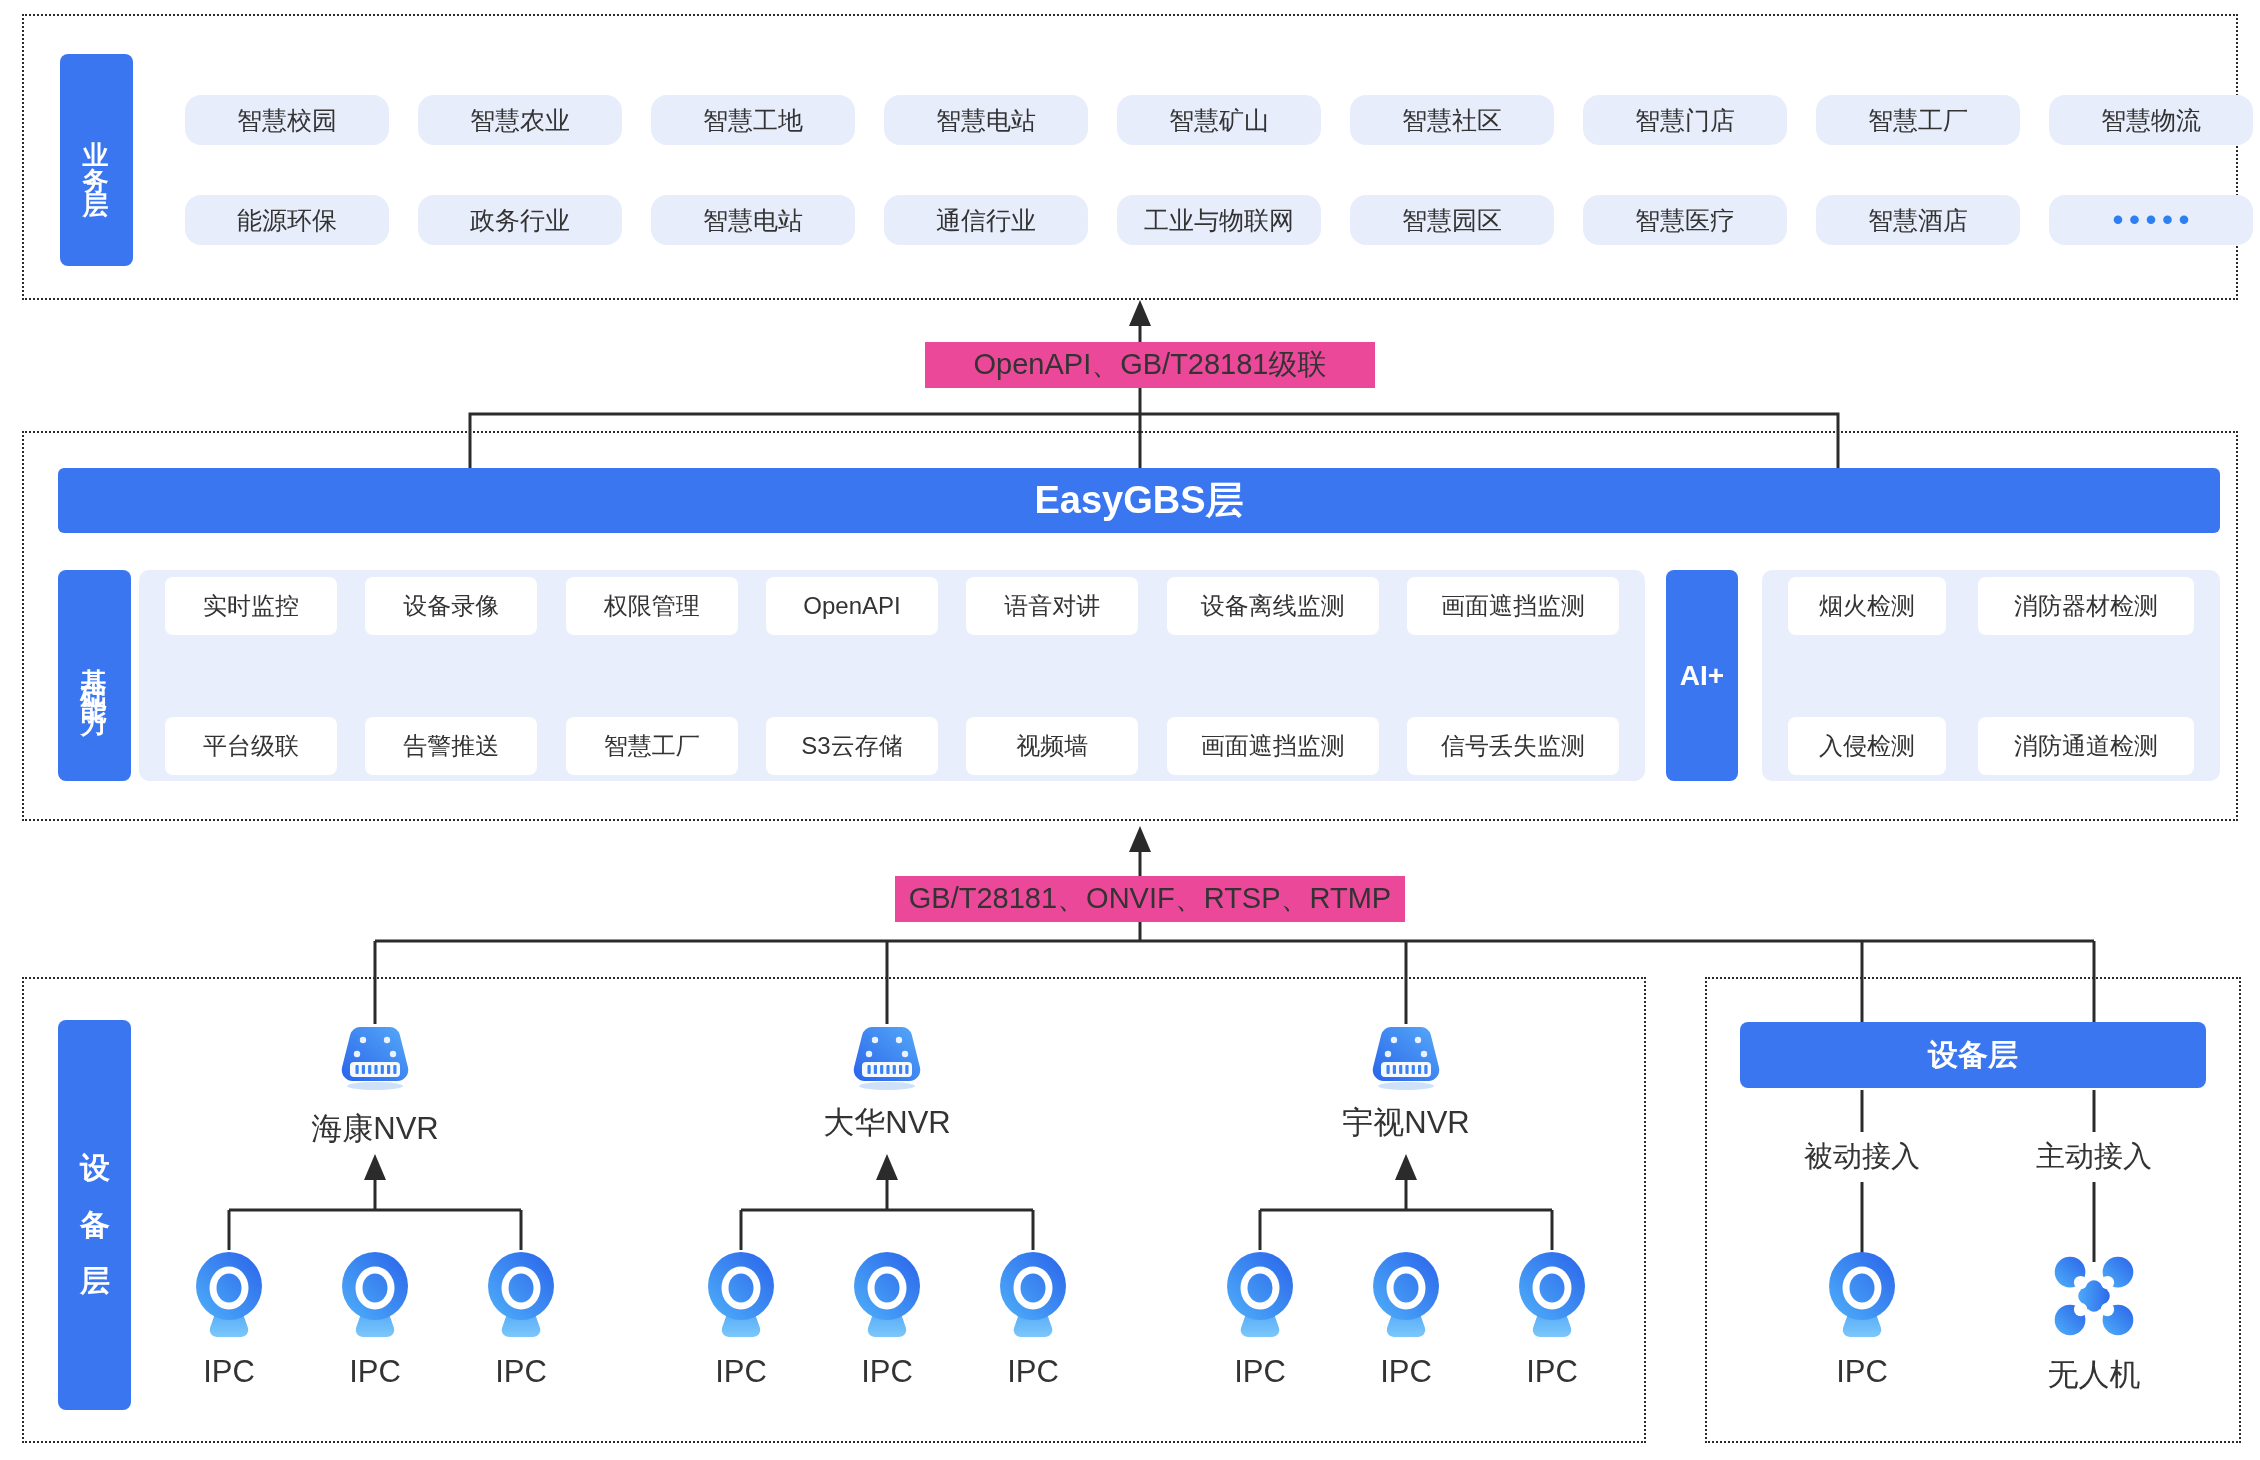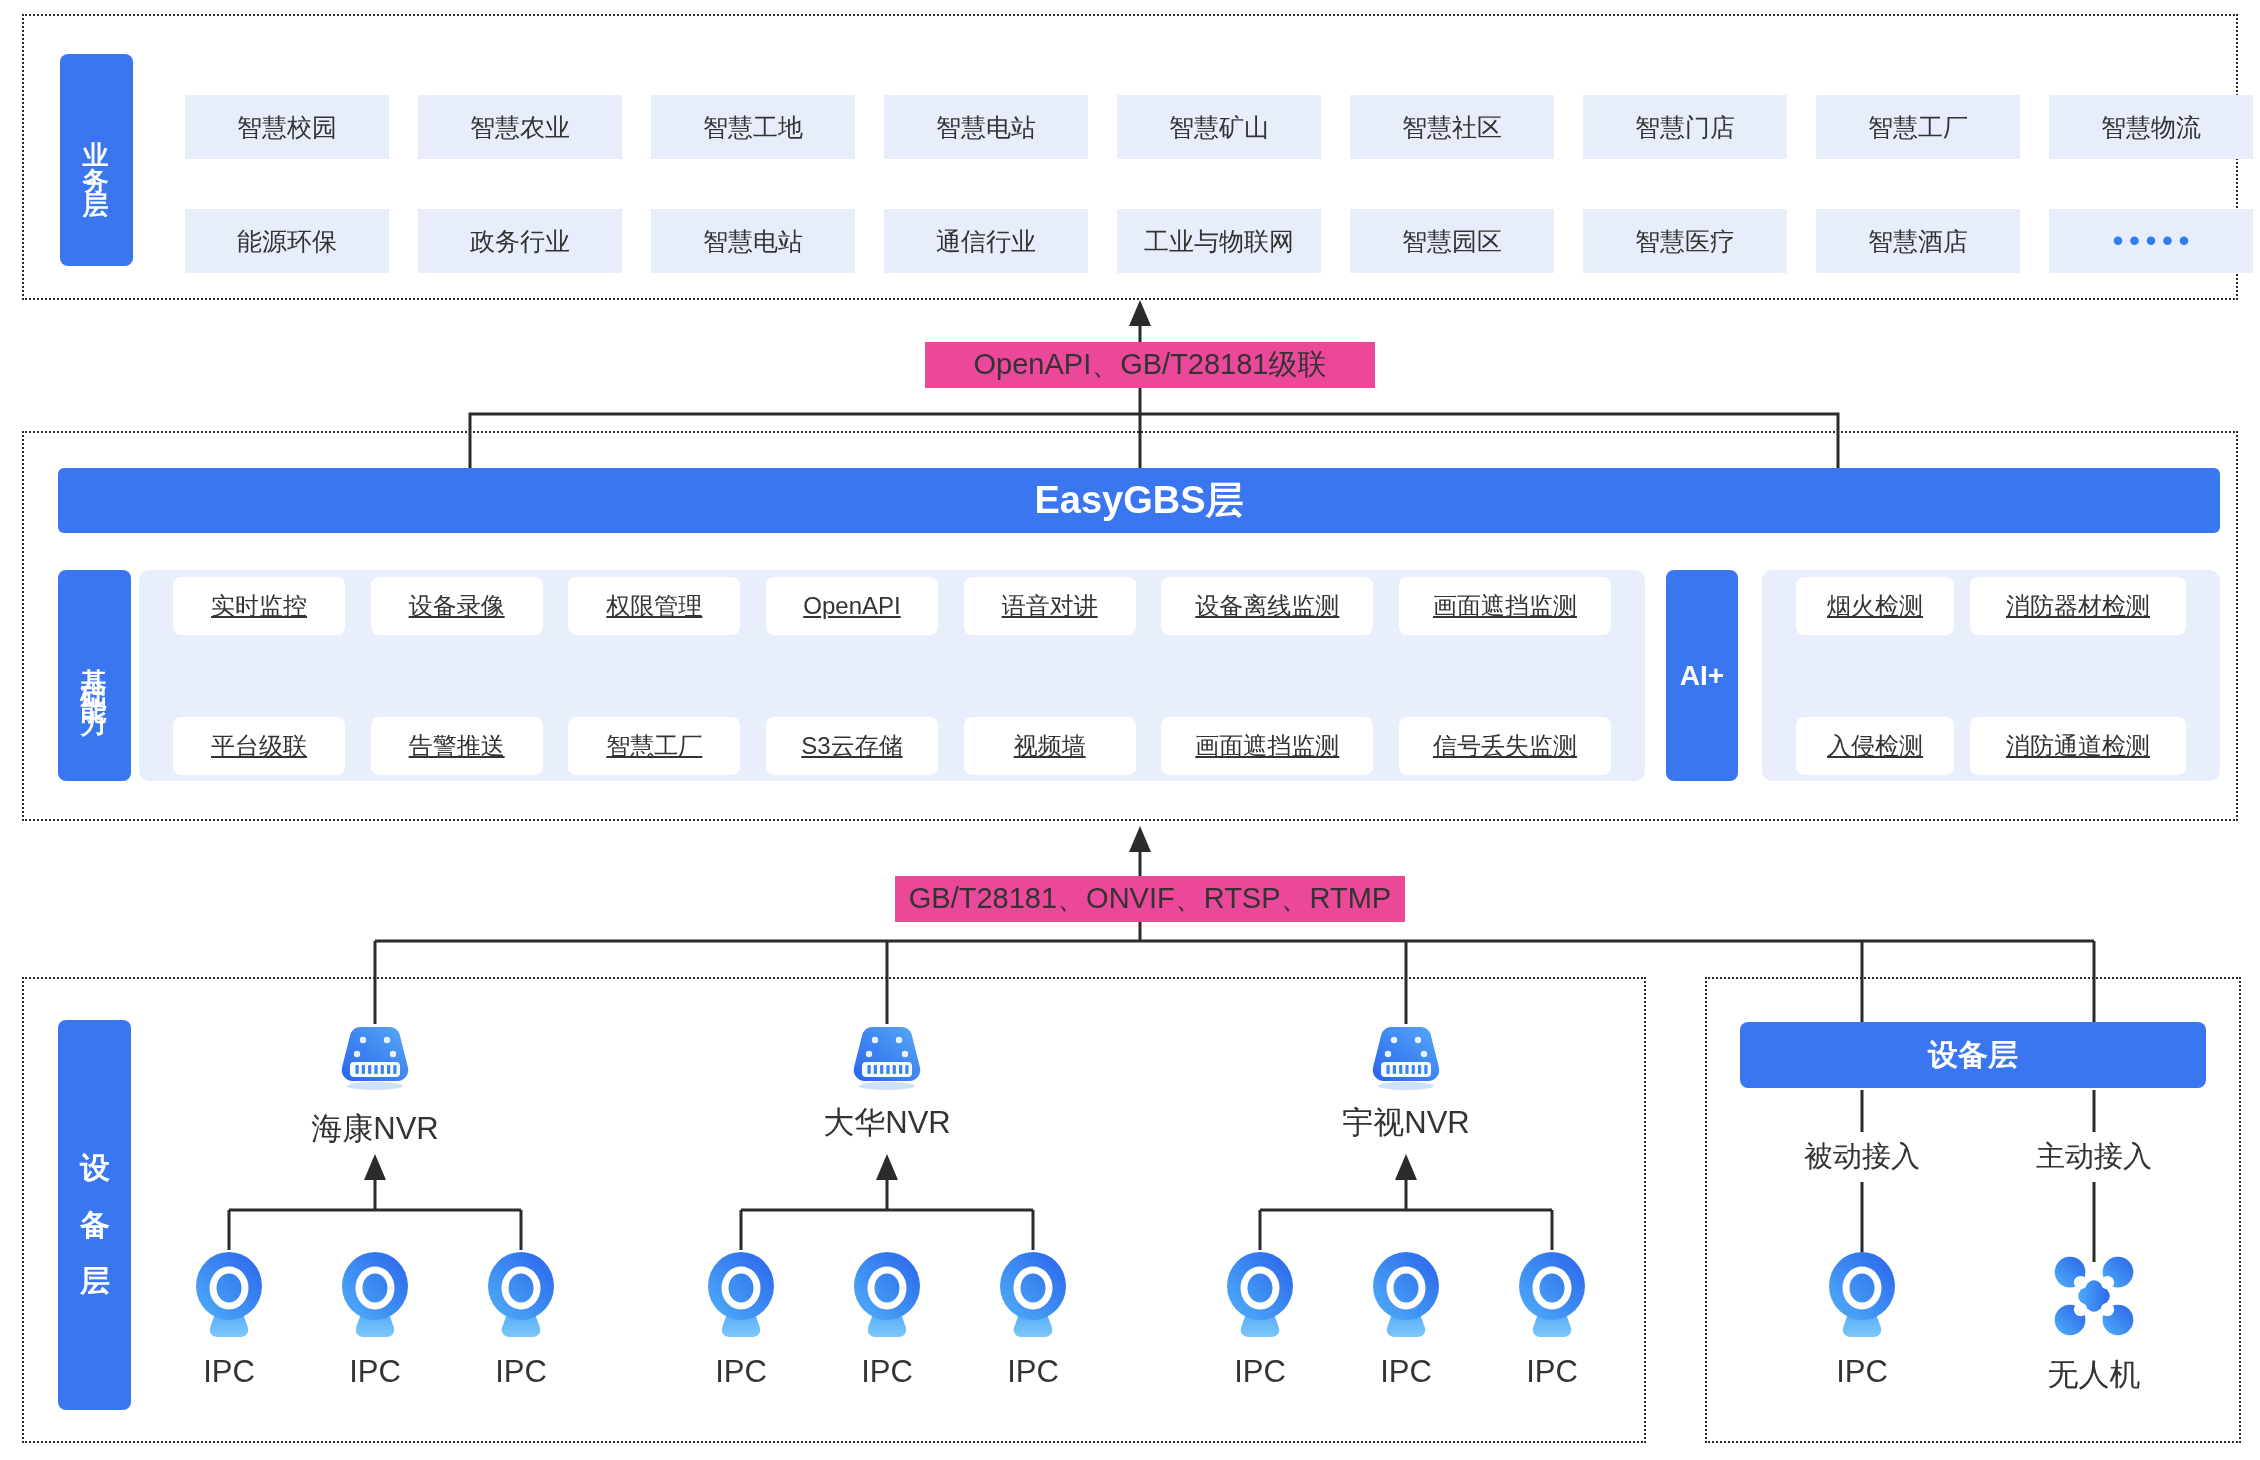--- a/index.html
+++ b/index.html
@@ -11,31 +11,31 @@
   .vlabel {
     position:absolute; background:#3b76f1; color:#fff; border-radius:8px;
     display:flex; align-items:center; justify-content:center;
     writing-mode:vertical-rl; text-orientation:upright; font-weight:bold;
   }
   .biz-grid {
     position:absolute; left:161px; top:79px;
     display:grid; grid-template-columns:repeat(9,204px); column-gap:29px; row-gap:50px;
   }
   .chip {
-    background:#e7edfb; border-radius:0; height:64px;
+    background:#e7edfb; border-radius:16px; height:50px;
     display:flex; align-items:center; justify-content:center;
     font-size:25px; color:#333;
   }
   .chip.dots { color:#2e7ff2; font-size:30px; font-weight:bold; letter-spacing:6px; text-indent:6px; }
   .bar {
     position:absolute; background:#3b76f1; color:#fff; border-radius:6px;
     display:flex; align-items:center; justify-content:center; font-weight:bold;
   }
   .panel { position:absolute; background:#e9eefc; border-radius:10px; display:grid;
-    align-content:center; justify-content:space-between; row-gap:82px; padding:0 34px; box-sizing:border-box;text-decoration:underline; }
+    align-content:center; justify-content:space-between; row-gap:82px; padding:0 26px; box-sizing:border-box; }
   .panel.cap { grid-template-columns:172px 172px 172px 172px 172px 212px 212px; }
   .panel.ai  { grid-template-columns:158px 216px; }
   .wchip {
     background:#fff; border-radius:8px; height:58px;
     display:flex; align-items:center; justify-content:center; font-size:24px; color:#333;
   }
   .link-label {
     position:absolute; background:#ec4899; color:#333; font-size:29px;
     display:flex; align-items:center; justify-content:center; z-index:3;
   }

